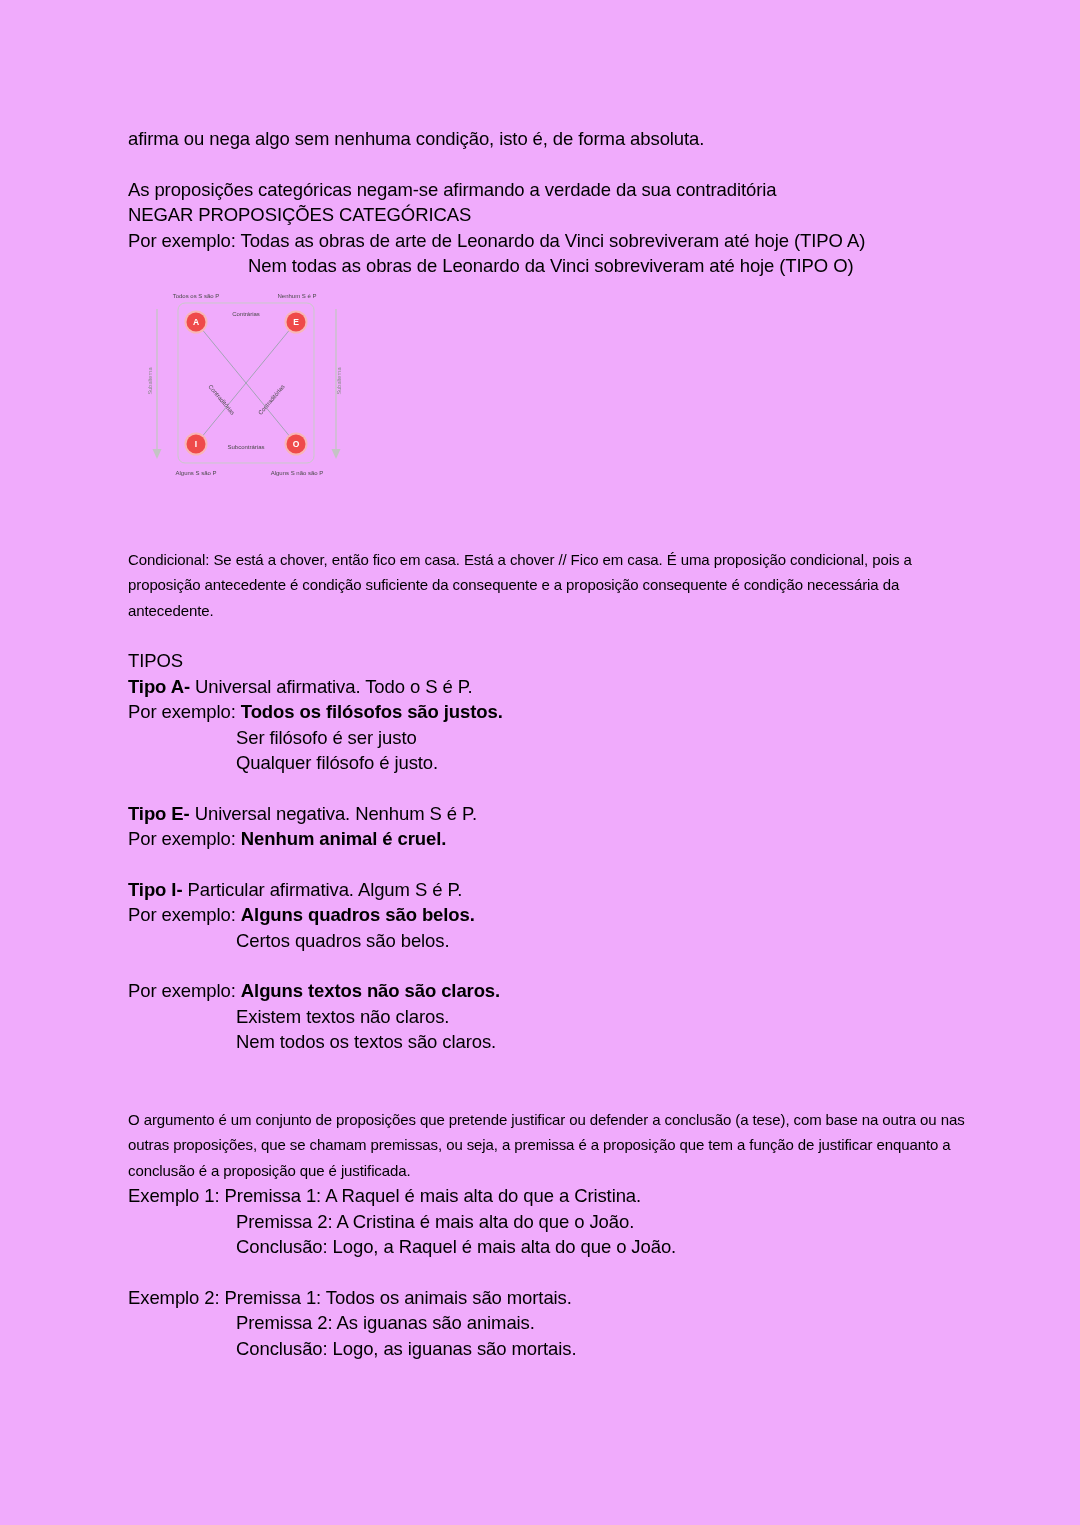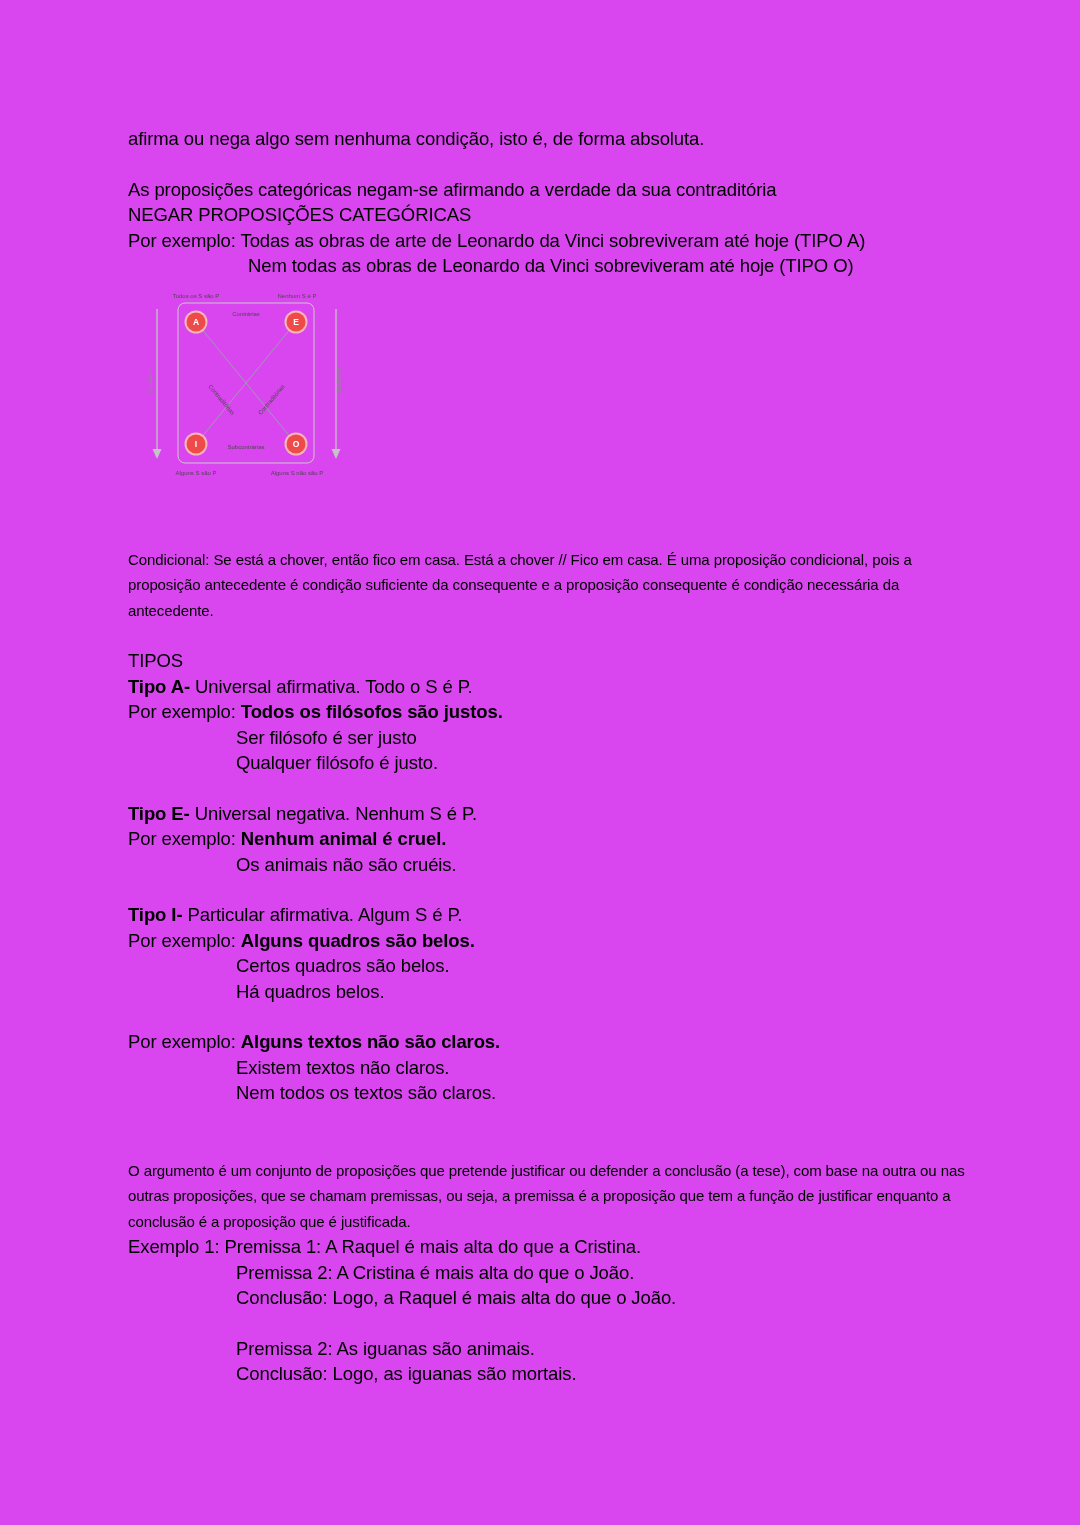--- a/index.html
+++ b/index.html
@@ -13,21 +13,21 @@
     font-family: "Liberation Sans", sans-serif;
     color: #000000;
     position: relative;
     overflow: hidden;
   }
   .page {
     position: absolute;
     left: 0; top: 0;
     width: 1080px;
     height: 1525px;
-    background: #d946ef;
+    background: #f0abfc;
   }
   .content {
     position: absolute;
     left: 128px;
     top: 126px;
     width: 845px;
   }
   .line {
     font-size: 18.5px;
     line-height: 25.5px;
@@ -149,42 +149,41 @@
 
     <div class="line"><span class="b">Tipo A-</span><span> Universal afirmativa. Todo o S é P.</span></div>
     <div class="line"><span>Por exemplo: </span><span class="b">Todos os filósofos são justos.</span></div>
     <div class="line indent2">Ser filósofo é ser justo</div>
     <div class="line indent2">Qualquer filósofo é justo.</div>
 
     <div class="gap-sm"></div>
 
     <div class="line"><span class="b">Tipo E-</span><span> Universal negativa. Nenhum S é P.</span></div>
     <div class="line"><span>Por exemplo: </span><span class="b">Nenhum animal é cruel.</span></div>
-    <div class="line indent2">Os animais não são cruéis.</div>
 
     <div class="gap-sm"></div>
 
     <div class="line"><span class="b">Tipo I-</span><span> Particular afirmativa. Algum S é P.</span></div>
     <div class="line"><span>Por exemplo: </span><span class="b">Alguns quadros são belos.</span></div>
     <div class="line indent2">Certos quadros são belos.</div>
-    <div class="line indent2">Há quadros belos.</div>
 
     <div class="gap-sm"></div>
 
     <div class="line"><span>Por exemplo: </span><span class="b">Alguns textos não são claros.</span></div>
     <div class="line indent2">Existem textos não claros.</div>
     <div class="line indent2">Nem todos os textos são claros.</div>
 
     <div class="gap-lg"></div>
 
     <div class="para">O argumento é um conjunto de proposições que pretende justificar ou defender a conclusão (a tese), com base na outra ou nas outras proposições, que se chamam premissas, ou seja, a premissa é a proposição que tem a função de justificar enquanto a conclusão é a proposição que é justificada.</div>
 
     <div class="line">Exemplo 1: Premissa 1: A Raquel é mais alta do que a Cristina.</div>
     <div class="line indent2">Premissa 2: A Cristina é mais alta do que o João.</div>
     <div class="line indent2">Conclusão: Logo, a Raquel é mais alta do que o João.</div>
 
     <div class="gap-sm"></div>
 
+    <div class="line">Exemplo 2: Premissa 1: Todos os animais são mortais.</div>
     <div class="line indent2">Premissa 2: As iguanas são animais.</div>
     <div class="line indent2">Conclusão: Logo, as iguanas são mortais.</div>
 
   </div>
 </div>
 
 </body></html>

